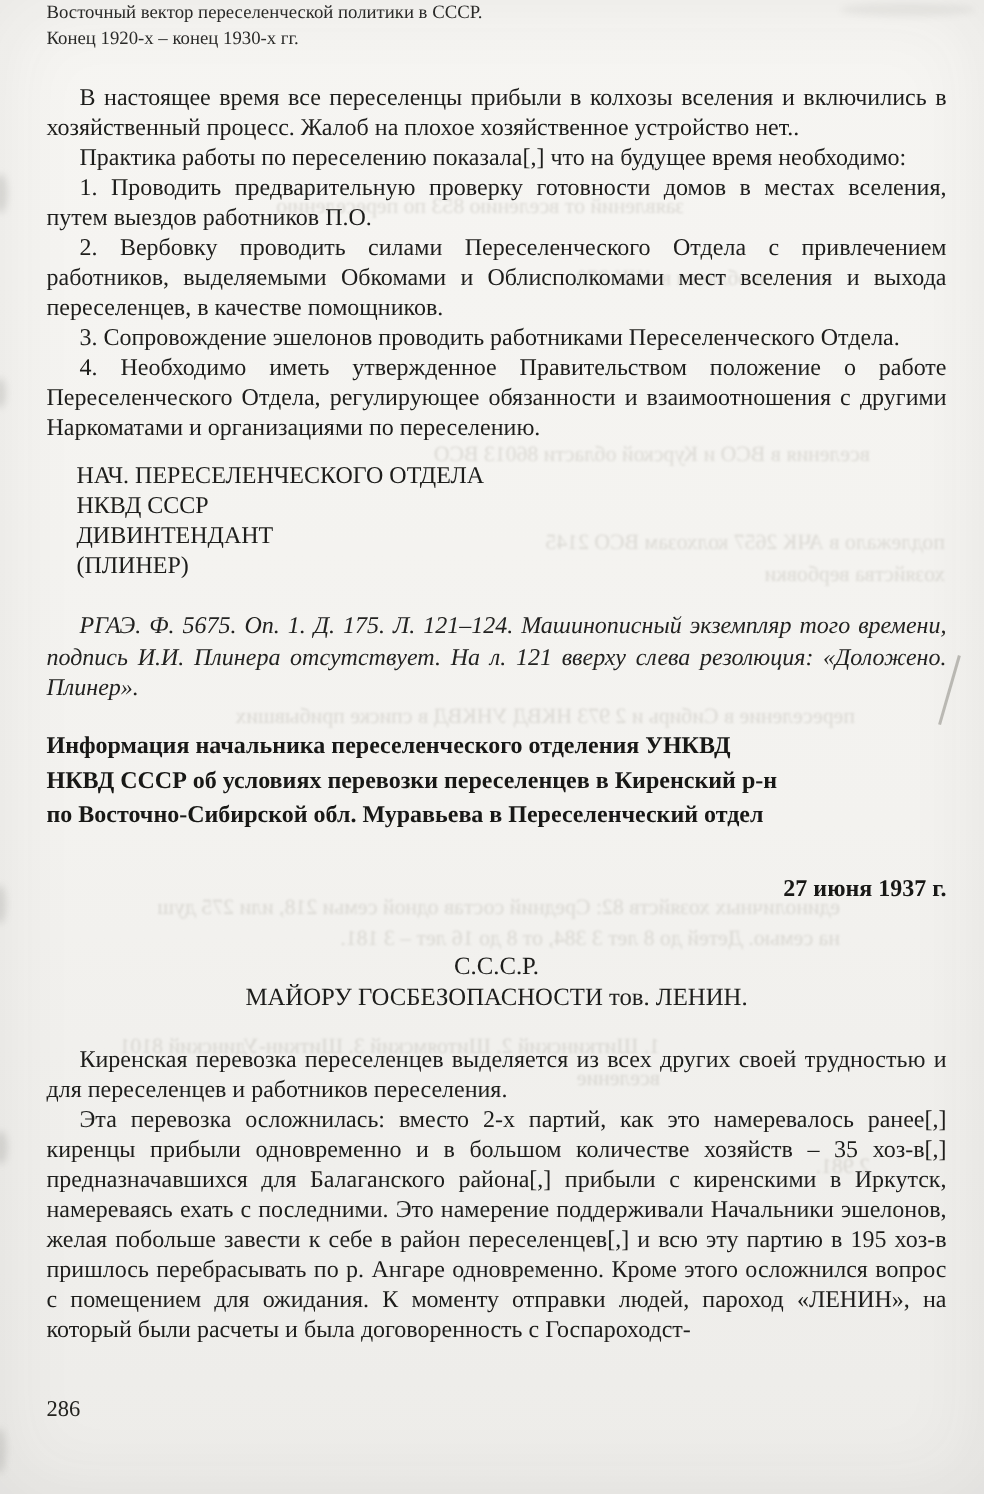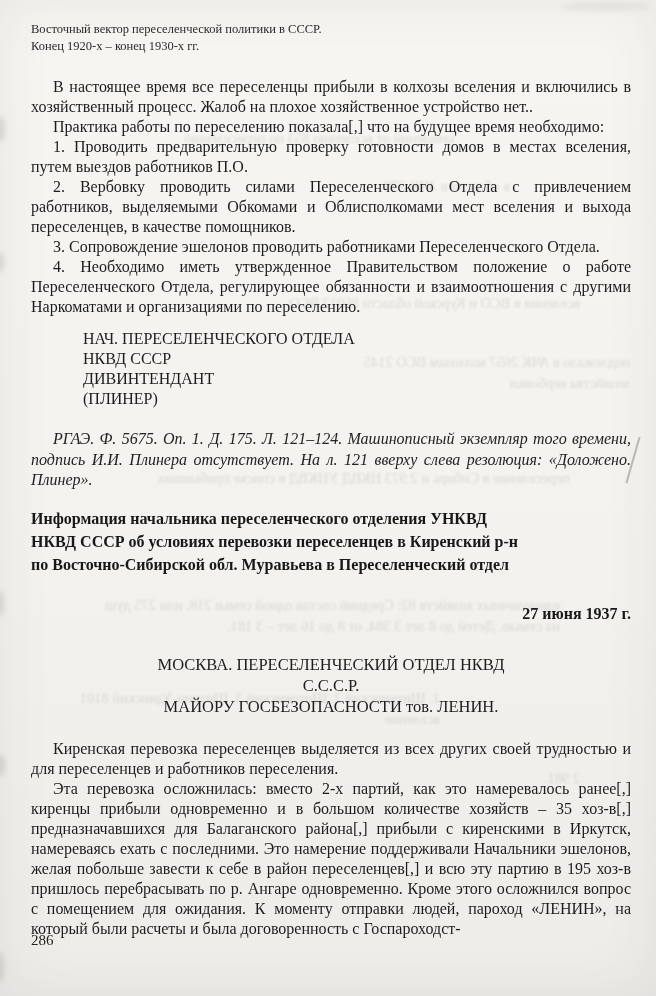--- a/index.html
+++ b/index.html
@@ -14,33 +14,32 @@
     width:656px; height:996px;
     background:linear-gradient(180deg,#f6f5f2 0%, #f3f2ef 55%, #edece9 100%);
     box-shadow:inset 0 0 55px rgba(60,60,55,0.07);
     color:#1f1f1f;
     overflow:hidden;
   }
   .content{
     position:absolute; left:31px; top:0; width:600px;
   }
   .running-header{
-    padding-top:21px;
     font-size:12.5px; line-height:17px; color:#2a2a28;
   }
   .body{
     margin:0;
     font-size:16px; line-height:20px;
     text-align:justify; text-align-last:left;
     text-indent:22px;
     color:#1d1d1b;
   }
   .first-para{ margin-top:22px; }
   .signature{
-    margin-top:12px; margin-left:52px;
+    margin-top:12px; margin-left:20px;
     font-size:16px; line-height:20px; color:#1d1d1b;
   }
   .sig-row{ display:flex; justify-content:space-between;flex-direction:column; }
   .sig-name{ margin-right:44px; }
   .source-note{
     margin:20px 0 0 0;
     font-style:italic;
     font-size:16px; line-height:20.5px;
     text-align:justify; text-align-last:left;
     text-indent:22px;
@@ -159,21 +158,20 @@
 
     <div class="doc2-title">
       <div>Информация начальника переселенческого отделения УНКВД</div>
       <div>НКВД СССР об условиях перевозки переселенцев в Киренский р-н</div>
       <div>по Восточно-Сибирской обл. Муравьева в Переселенческий отдел</div>
     </div>
 
     <div class="doc2-date">27 июня 1937 г.</div>
 
     <div class="doc2-address">
-      <div>МОСКВА. ПЕРЕСЕЛЕНЧЕСКИЙ ОТДЕЛ НКВД</div>
       <div>С.С.С.Р.</div>
       <div>МАЙОРУ ГОСБЕЗОПАСНОСТИ тов. ЛЕНИН.</div>
     </div>
 
     <p class="body first-para">Киренская перевозка переселенцев выделяется из всех других своей трудностью и для переселенцев и работников переселения.</p>
     <p class="body">Эта перевозка осложнилась: вместо 2-х партий, как это намеревалось ранее[,] киренцы прибыли одновременно и в большом количестве хозяйств – 35 хоз-в[,] предназначавшихся для Балаганского района[,] прибыли с киренскими в Иркутск, намереваясь ехать с последними. Это намерение поддерживали Начальники эшелонов, желая побольше завести к себе в район переселенцев[,] и всю эту партию в 195 хоз-в пришлось перебрасывать по р. Ангаре одновременно. Кроме этого осложнился вопрос с помещением для ожидания. К моменту отправки людей, пароход «ЛЕНИН», на который были расчеты и была договоренность с Госпароходст-</p>
 
   </div>
 
   <div class="page-number">286</div>

